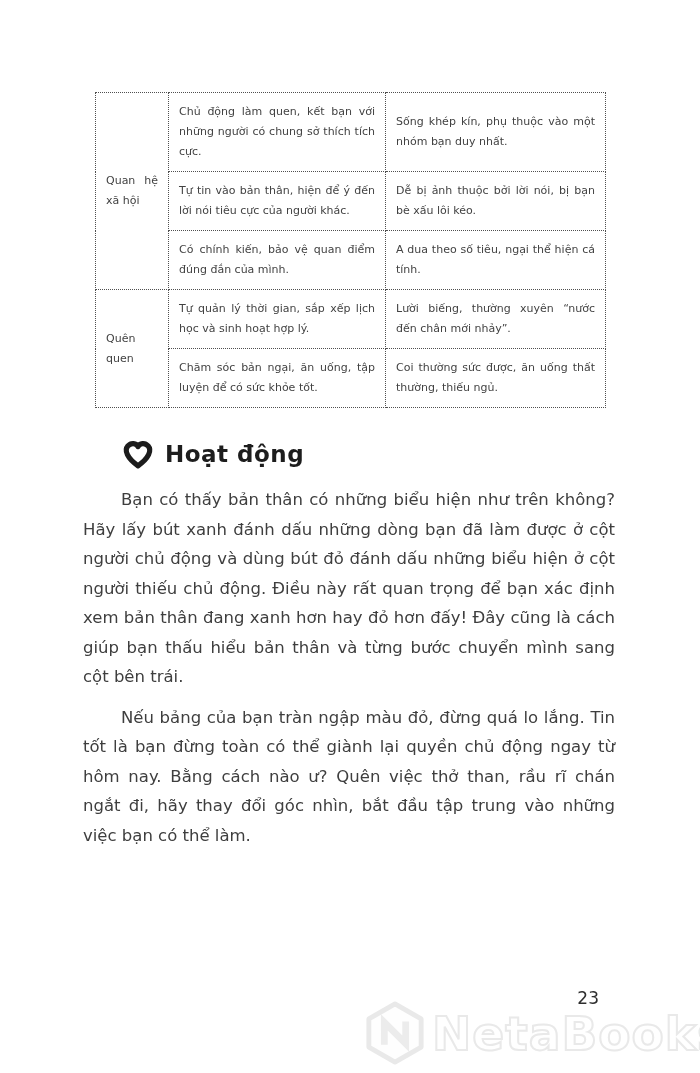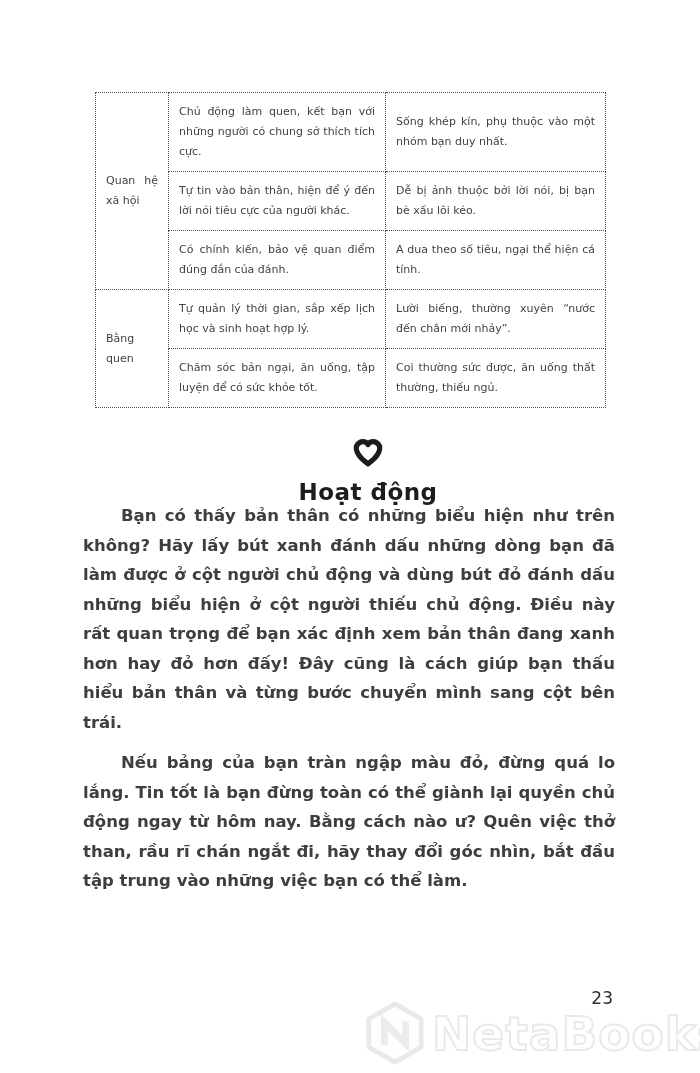--- a/index.html
+++ b/index.html
@@ -46,46 +46,45 @@
   col.c-passive { width: 220px; }
 
   
   .activity-heading {
     display: flex;
     align-items: center;
     gap: 10px;
     margin-top: 27px;
     margin-left: 38px;
     height: 38px;
-    flex-direction: column;
   }
   .activity-heading .heading-label {
     font-size: 23px;
     font-weight: 800;
     color: #1d1d1d;
     letter-spacing: 0.5px;
   }
   .heart-icon-wrap { display: inline-flex; }
 
   
-  .body-text { margin-top: 28px; font-weight: bold; }
+  .body-text { margin-top: 12px; }
   .body-text p {
     font-size: 16.5px;
     line-height: 29.5px;
     text-align: justify;
     text-indent: 38px;
     color: #3e3e3e;
     margin-bottom: 11px;
   }
 
   
   .page-number {
     position: absolute;
     top: 988px;
-    right: 87px;
+    right: 101px;
     font-size: 17px;
     color: #2e2e2e;
     z-index: 3;
   }
   .watermark {
     position: absolute;
     left: 364px;
     top: 1000px;
     display: flex;
     align-items: center;
@@ -116,25 +115,25 @@
       <tr>
         <td class="rowheader" rowspan="3">Quan hệ xã hội</td>
         <td>Chủ động làm quen, kết bạn với những người có chung sở thích tích cực.</td>
         <td>Sống khép kín, phụ thuộc vào một nhóm bạn duy nhất.</td>
       </tr>
       <tr>
         <td>Tự tin vào bản thân, hiện để ý đến lời nói tiêu cực của người khác.</td>
         <td>Dễ bị ảnh thuộc bởi lời nói, bị bạn bè xấu lôi kéo.</td>
       </tr>
       <tr>
-        <td>Có chính kiến, bảo vệ quan điểm đúng đắn của đánh.</td>
+        <td>Có chính kiến, bảo vệ quan điểm đúng đắn của mình.</td>
         <td>A dua theo số tiêu, ngại thể hiện cá tính.</td>
       </tr>
       <tr>
-        <td class="rowheader" rowspan="2">Bằng quen</td>
+        <td class="rowheader" rowspan="2">Quên quen</td>
         <td>Tự quản lý thời gian, sắp xếp lịch học và sinh hoạt hợp lý.</td>
         <td>Lười biếng, thường xuyên “nước đến chân mới nhảy”.</td>
       </tr>
       <tr>
         <td>Chăm sóc bản ngại, ăn uống, tập luyện để có sức khỏe tốt.</td>
         <td>Coi thường sức được, ăn uống thất thường, thiếu ngủ.</td>
       </tr>
     </tbody>
   </table>
 

